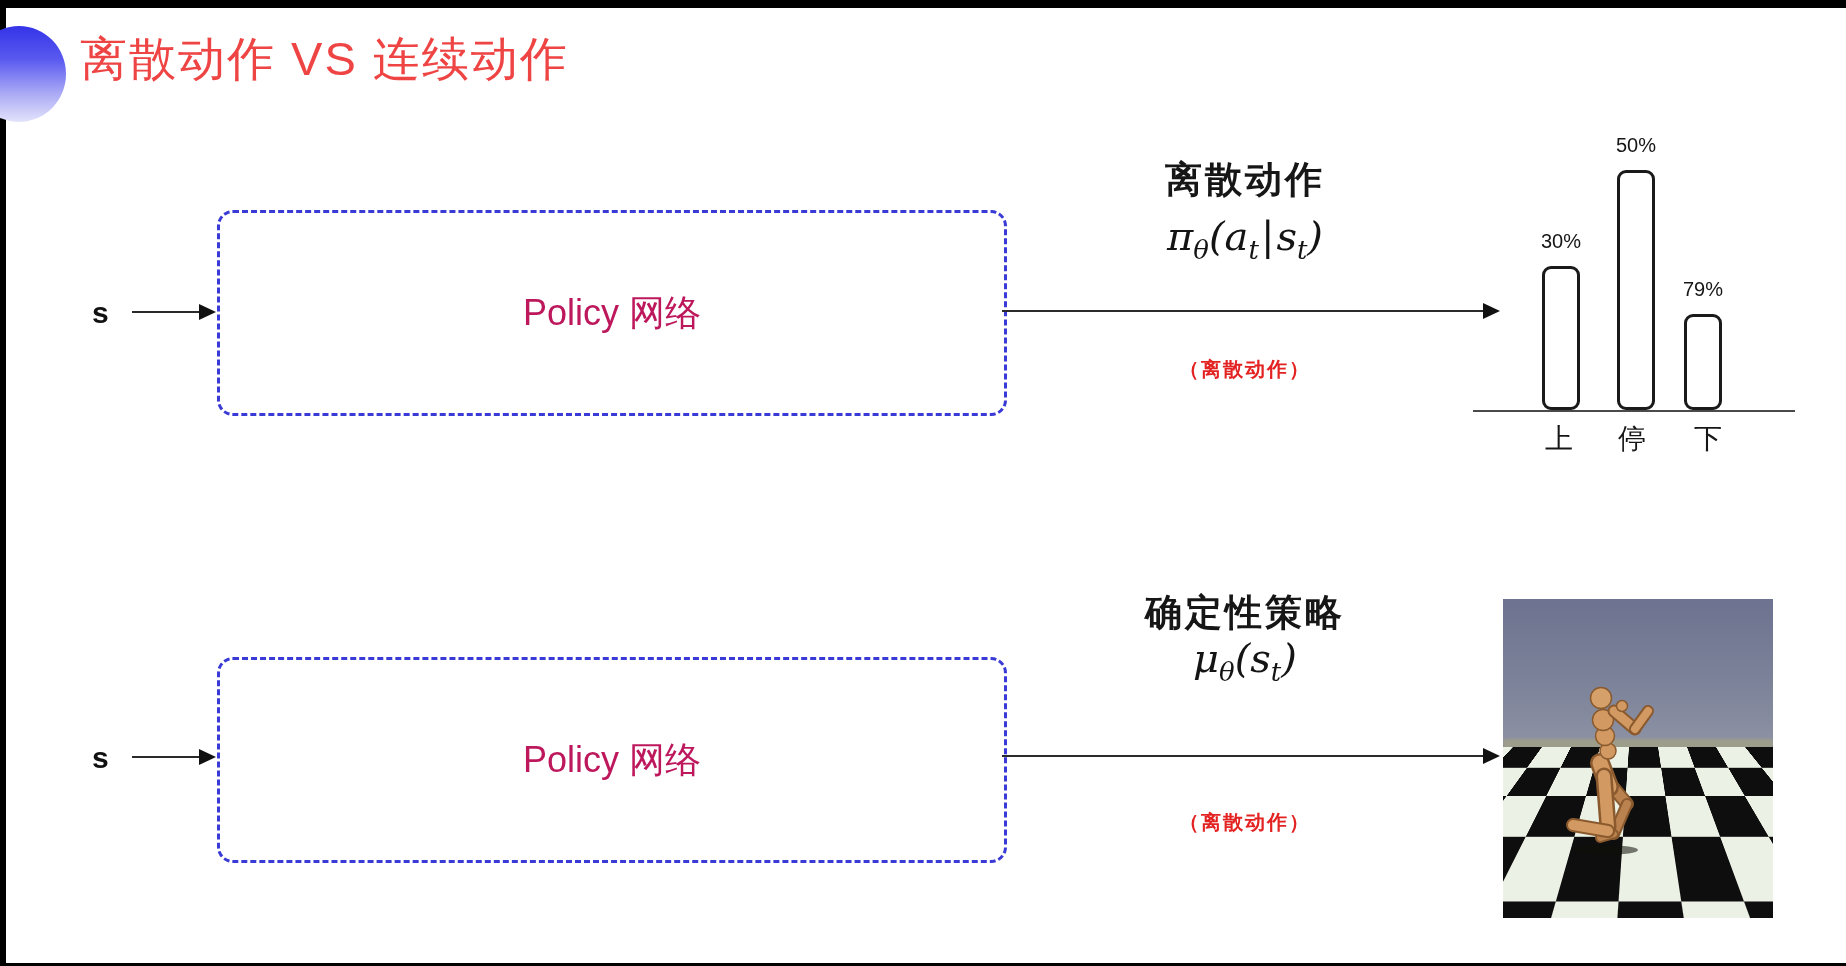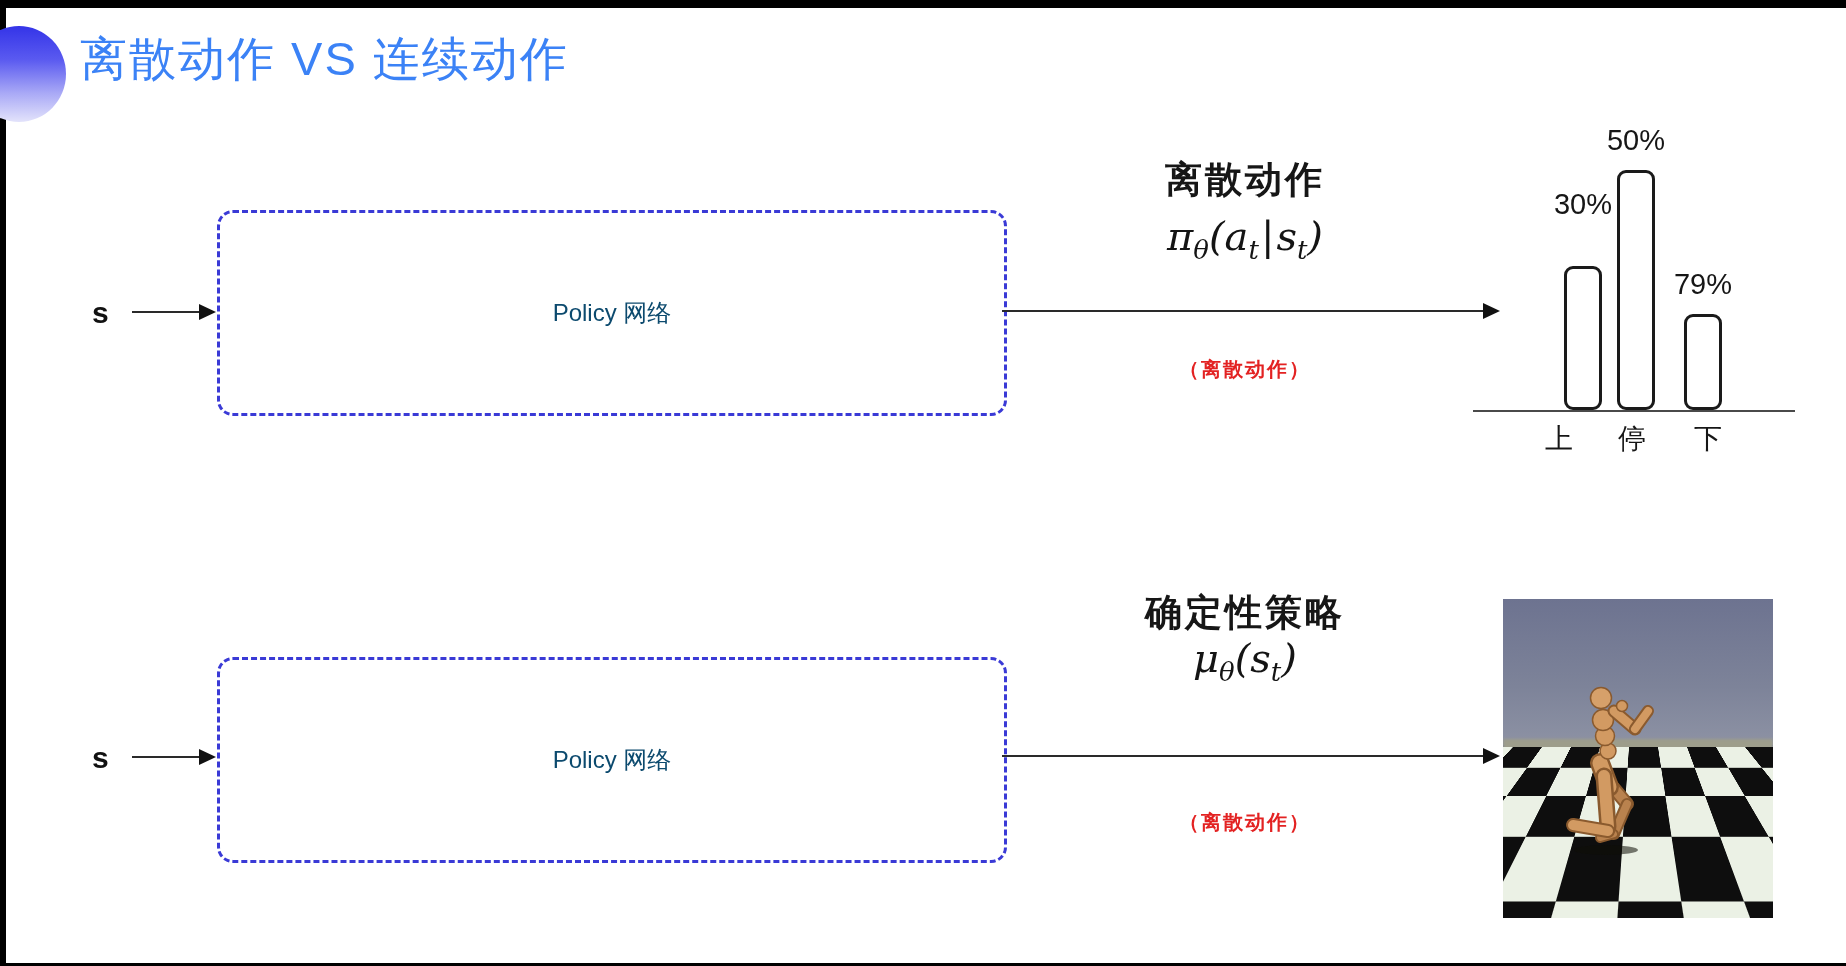--- a/index.html
+++ b/index.html
@@ -12,32 +12,32 @@
   .frame-top{position:absolute;left:0;top:0;width:1846px;height:8px;background:#000;}
   .frame-left{position:absolute;left:0;top:0;width:6px;height:966px;background:#000;}
   .frame-bottom{position:absolute;left:0;bottom:0;width:1846px;height:3px;background:#000;}
 
   
   .deco-circle{
     position:absolute;left:-28px;top:26px;width:94px;height:96px;border-radius:50%;
     background:linear-gradient(180deg,#3434e8 0%,#5a5af0 35%,#a9a9f6 70%,#e3e3fb 100%);
   }
   .slide-title{
-    position:absolute;left:80px;top:28px;font-size:47px;color:#3b82f6;
+    position:absolute;left:80px;top:28px;font-size:47px;color:#ef4444;
     letter-spacing:2px;white-space:nowrap;
   }
 
   
   .policy-box{
     position:absolute;width:784px;height:200px;border:3px dashed #3a3ad6;border-radius:16px;
     display:flex;align-items:center;justify-content:center;background:#fff;
   }
   .policy-box.row1{left:217px;top:210px;}
   .policy-box.row2{left:217px;top:657px;}
-  .policy-box .lbl{font-size:24px;color:#0c4a6e;}
+  .policy-box .lbl{font-size:36px;color:#be185d;}
 
   .s-label{position:absolute;font-size:30px;font-weight:bold;color:#111;}
   .s1{left:92px;top:296px;} .s2{left:92px;top:741px;}
 
   .arrow-line{position:absolute;height:2px;background:#2a2a2a;}
   .arrow-head{position:absolute;width:0;height:0;border-left:17px solid #111;
               border-top:8px solid transparent;border-bottom:8px solid transparent;}
   .in1-line{left:132px;top:311px;width:72px;} .in1-head{left:199px;top:304px;}
   .in2-line{left:132px;top:756px;width:72px;} .in2-head{left:199px;top:749px;}
   .out1-line{left:1002px;top:310px;width:486px;} .out1-head{left:1483px;top:303px;}
@@ -53,23 +53,23 @@
   .formula sub{font-size:26px;font-style:italic;}
   .formula .pipe{font-style:normal;padding:0 2px;}
   .note{font-size:20px;color:#e32222;font-weight:600;letter-spacing:2px;}
   .n1{top:356px;} .n2{top:809px;}
 
   
   .chart{position:absolute;left:1473px;top:105px;width:322px;height:355px;}
   .baseline{position:absolute;left:0;right:0;bottom:48px;height:2px;background:#4a4a4a;}
   .bar-col{position:absolute;bottom:50px;width:64px;display:flex;flex-direction:column;
            align-items:center;justify-content:flex-end;}
-  .bar-col .vlabel{font-size:29px;color:#161616;margin-bottom:13px;}
+  .bar-col .vlabel{font-size:20px;color:#161616;margin-bottom:13px;}
   .bar{width:38px;background:#fff;border:3px solid #1a1a1a;border-radius:9px;box-sizing:border-box;}
-  .col-up{left:78px;gap:32px;} .col-stop{left:131px;} .col-down{left:198px;}
+  .col-up{left:56px;} .col-stop{left:131px;} .col-down{left:198px;}
   .cat{position:absolute;top:315px;width:40px;text-align:center;font-size:28px;color:#161616;}
   .cat-up{left:66px;} .cat-stop{left:139px;} .cat-down{left:215px;}
 
   
   .sim{position:absolute;left:1503px;top:599px;width:270px;height:319px;overflow:hidden;background:#79809a;}
   .sim-sky{position:absolute;left:0;top:0;width:100%;height:146px;
            background:linear-gradient(180deg,#6d7390 0%,#7d8399 60%,#8d92a4 100%);}
   .sim-far{position:absolute;left:0;top:140px;width:100%;height:12px;background:#9d9d8b;filter:blur(1.5px);}
   .sim-floor{position:absolute;left:-135px;top:148px;width:540px;height:420px;
              background:repeating-conic-gradient(#0e0e0e 0% 25%,#ebf1e5 0% 50%);

